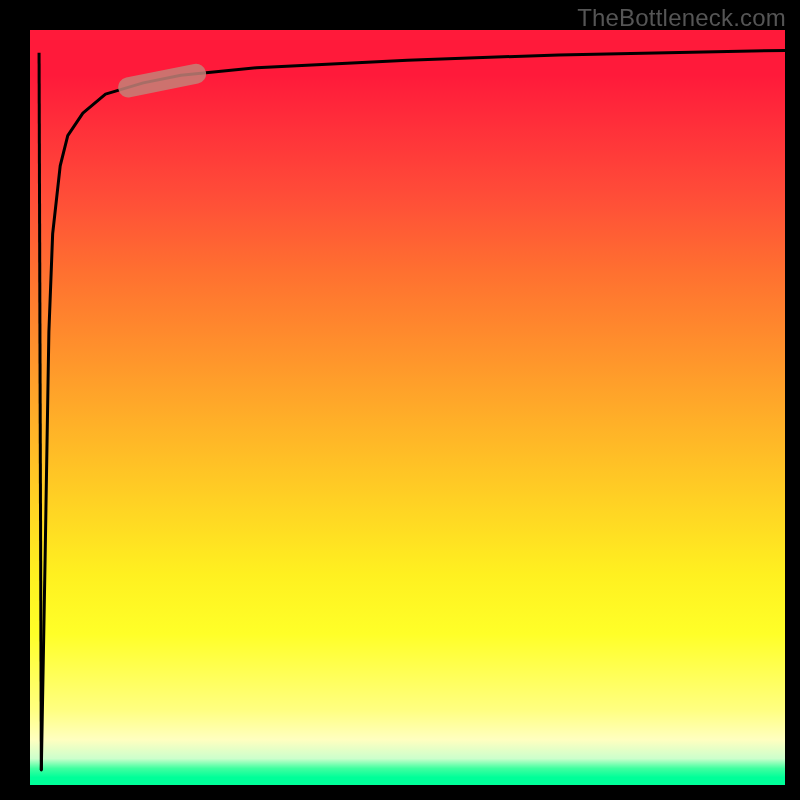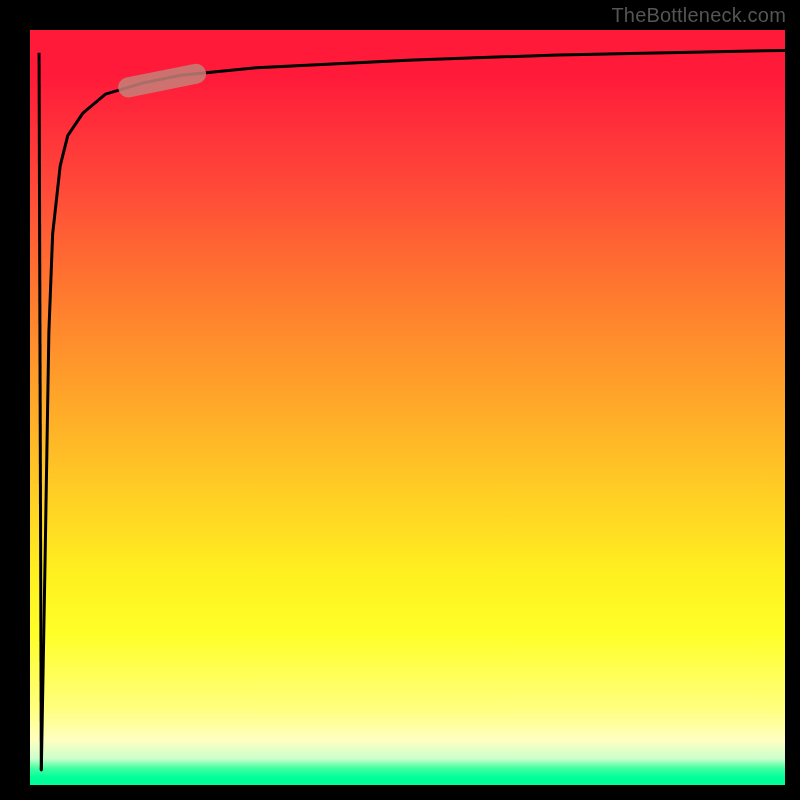--- a/index.html
+++ b/index.html
@@ -40,21 +40,21 @@
       #40ffa0 97.8%,
       #00ff99 99%,
       #00ff99 100%
     );
   }
   .watermark {
     position: absolute;
     top: 4px;
     right: 14px;
     color: #555;
-    font-size: 20px;
+    font-size: 24px;
     font-weight: 500;
     letter-spacing: 0.2px;
     text-align: right;
   }
   svg.curve {
     position: absolute;
     left: 0;
     top: 0;
     width: 755px;
     height: 755px;

